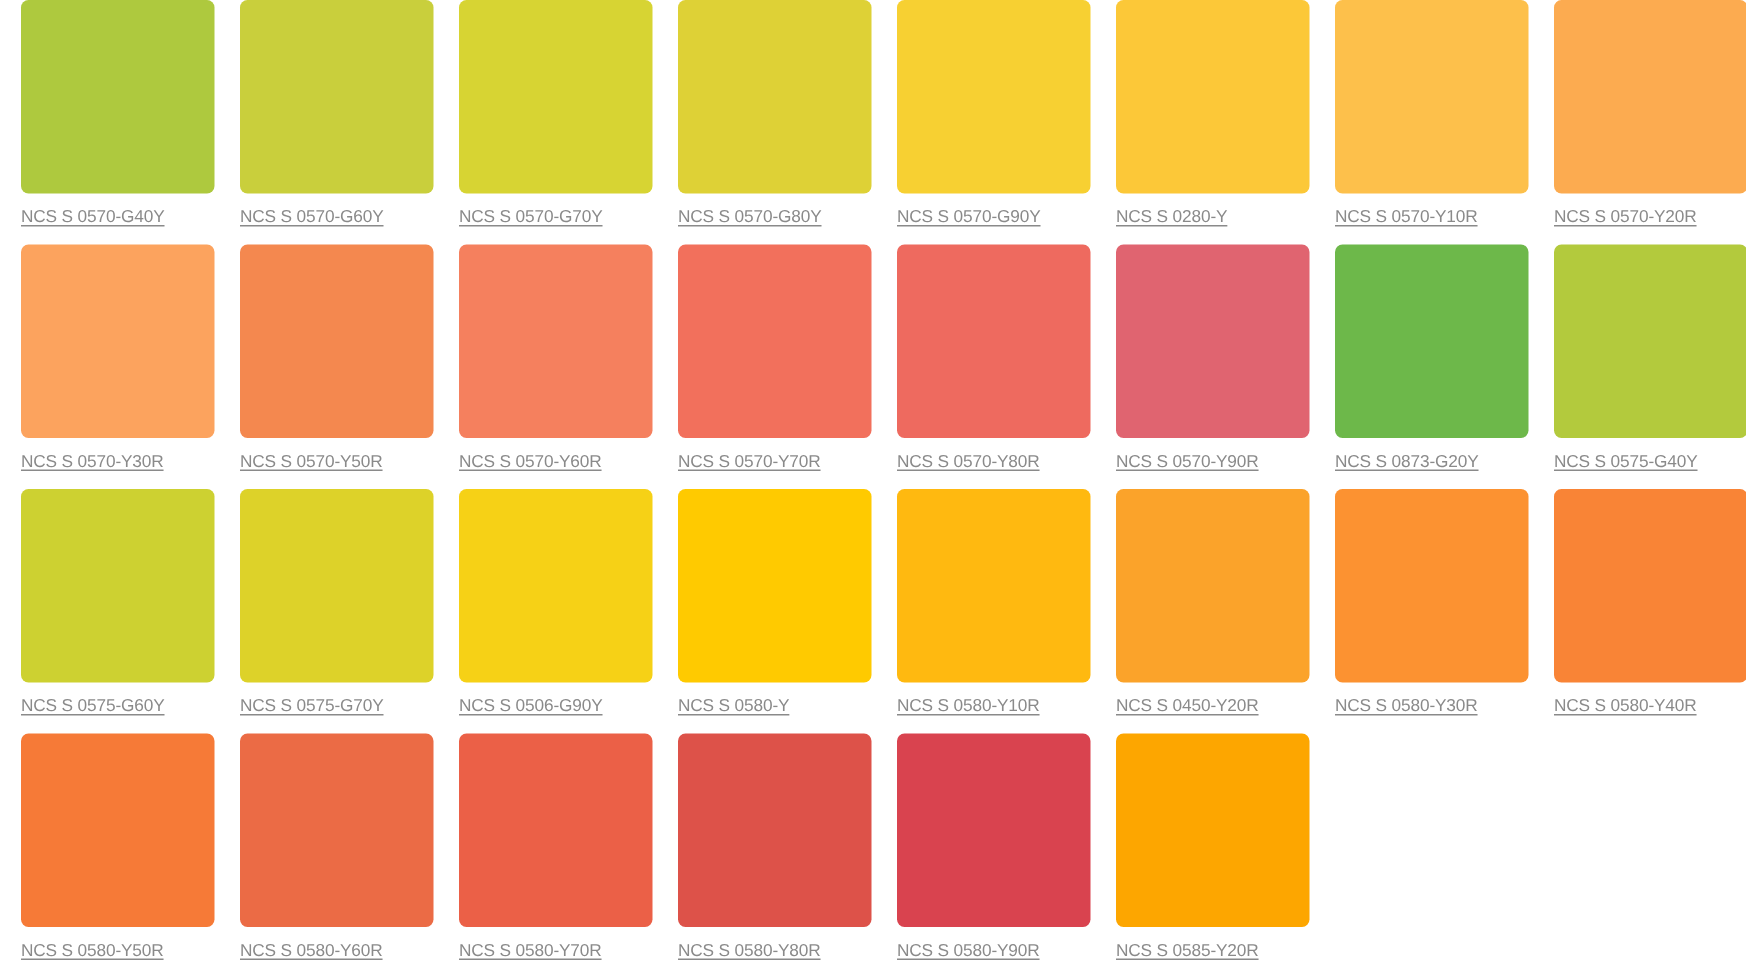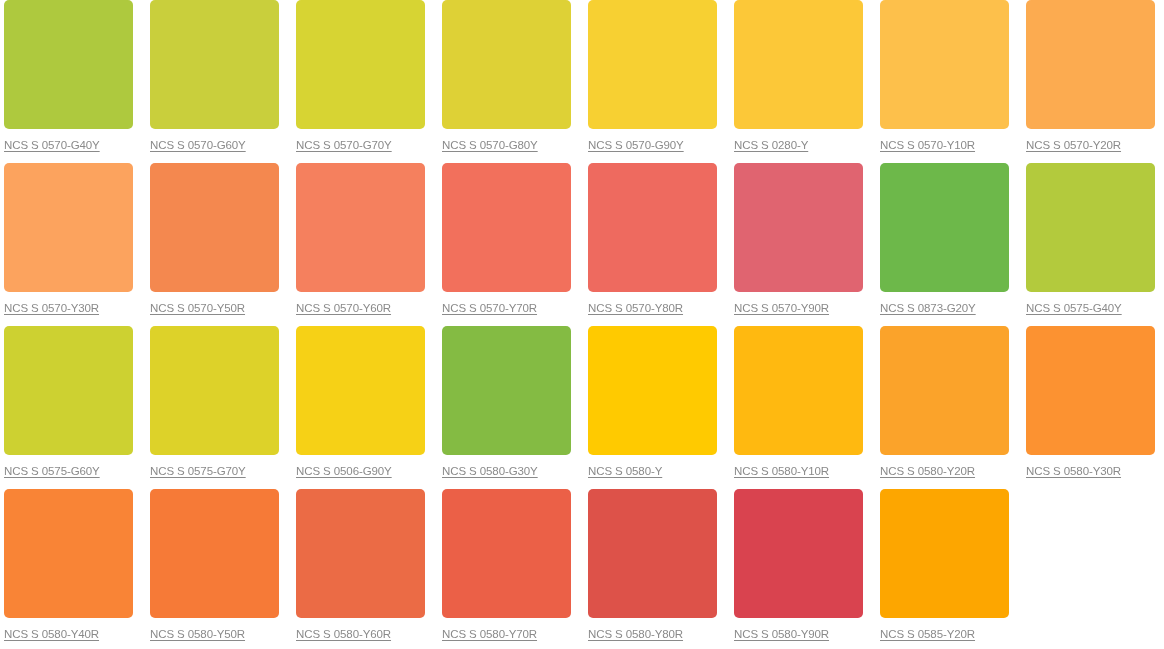--- a/index.html
+++ b/index.html
@@ -19,21 +19,21 @@
     grid-auto-rows: 163px;
     padding: 0;
     margin: 0;
     width: 1168px;
   }
   .swatch-cell {
     width: 146px;
     height: 131px;
     position: relative;
     box-sizing: border-box;
-    padding-left: 4px;
+    padding-left: 14px;
   }
   .swatch-chip {
     width: 129px;
     height: 129px;
     border-radius: 5px;
     display: block;
   }
   .swatch-label {
     display: inline-block;
     margin-top: 9px;
@@ -63,24 +63,23 @@
     <div class="swatch-cell"><div class="swatch-chip" style="background: rgb(244, 136, 79);"></div><a class="swatch-label">NCS S 0570-Y50R</a></div>
     <div class="swatch-cell"><div class="swatch-chip" style="background: rgb(245, 128, 94);"></div><a class="swatch-label">NCS S 0570-Y60R</a></div>
     <div class="swatch-cell"><div class="swatch-chip" style="background: rgb(242, 112, 92);"></div><a class="swatch-label">NCS S 0570-Y70R</a></div>
     <div class="swatch-cell"><div class="swatch-chip" style="background: rgb(238, 106, 95);"></div><a class="swatch-label">NCS S 0570-Y80R</a></div>
     <div class="swatch-cell"><div class="swatch-chip" style="background: rgb(224, 100, 112);"></div><a class="swatch-label">NCS S 0570-Y90R</a></div>
     <div class="swatch-cell"><div class="swatch-chip" style="background: rgb(109, 184, 74);"></div><a class="swatch-label">NCS S 0873-G20Y</a></div>
     <div class="swatch-cell"><div class="swatch-chip" style="background: rgb(179, 202, 61);"></div><a class="swatch-label">NCS S 0575-G40Y</a></div>
     <div class="swatch-cell"><div class="swatch-chip" style="background: rgb(205, 209, 49);"></div><a class="swatch-label">NCS S 0575-G60Y</a></div>
     <div class="swatch-cell"><div class="swatch-chip" style="background: rgb(221, 210, 41);"></div><a class="swatch-label">NCS S 0575-G70Y</a></div>
     <div class="swatch-cell"><div class="swatch-chip" style="background: rgb(246, 209, 22);"></div><a class="swatch-label">NCS S 0506-G90Y</a></div>
-    <div class="swatch-cell"><div class="swatch-chip" style="background: rgb(132, 187, 67);"></div><a class="swatch-label">NCS S 0580-G30Y</a></div>
     <div class="swatch-cell"><div class="swatch-chip" style="background: rgb(255, 202, 0);"></div><a class="swatch-label">NCS S 0580-Y</a></div>
     <div class="swatch-cell"><div class="swatch-chip" style="background: rgb(255, 185, 16);"></div><a class="swatch-label">NCS S 0580-Y10R</a></div>
-    <div class="swatch-cell"><div class="swatch-chip" style="background: rgb(251, 163, 42);"></div><a class="swatch-label">NCS S 0580-Y20R</a></div>
+    <div class="swatch-cell"><div class="swatch-chip" style="background: rgb(251, 163, 42);"></div><a class="swatch-label">NCS S 0450-Y20R</a></div>
     <div class="swatch-cell"><div class="swatch-chip" style="background: rgb(252, 146, 49);"></div><a class="swatch-label">NCS S 0580-Y30R</a></div>
     <div class="swatch-cell"><div class="swatch-chip" style="background: rgb(249, 132, 54);"></div><a class="swatch-label">NCS S 0580-Y40R</a></div>
     <div class="swatch-cell"><div class="swatch-chip" style="background: rgb(246, 122, 55);"></div><a class="swatch-label">NCS S 0580-Y50R</a></div>
     <div class="swatch-cell"><div class="swatch-chip" style="background: rgb(235, 107, 69);"></div><a class="swatch-label">NCS S 0580-Y60R</a></div>
     <div class="swatch-cell"><div class="swatch-chip" style="background: rgb(235, 96, 71);"></div><a class="swatch-label">NCS S 0580-Y70R</a></div>
     <div class="swatch-cell"><div class="swatch-chip" style="background: rgb(221, 82, 73);"></div><a class="swatch-label">NCS S 0580-Y80R</a></div>
     <div class="swatch-cell"><div class="swatch-chip" style="background: rgb(217, 67, 79);"></div><a class="swatch-label">NCS S 0580-Y90R</a></div>
     <div class="swatch-cell"><div class="swatch-chip" style="background: rgb(253, 166, 0);"></div><a class="swatch-label">NCS S 0585-Y20R</a></div>
   </div>
 

